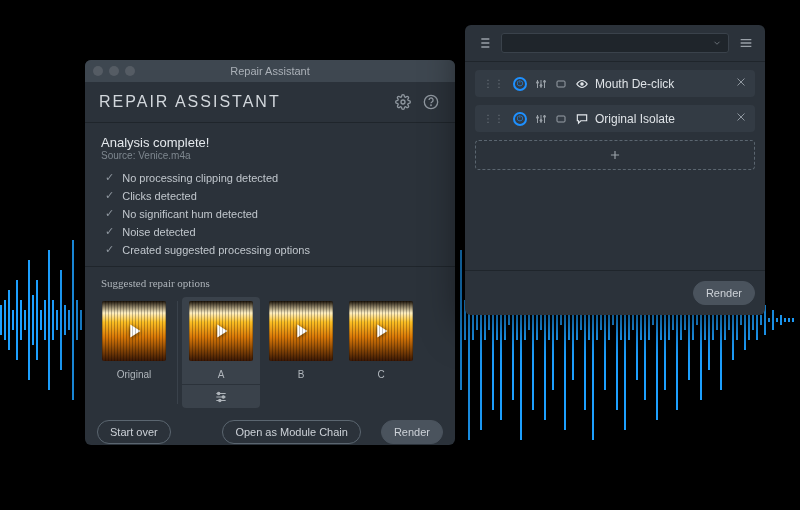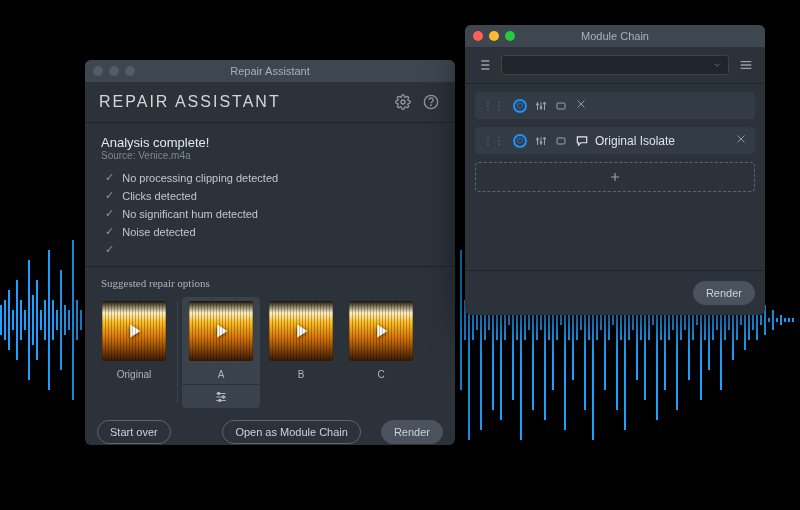--- a/index.html
+++ b/index.html
@@ -363,20 +363,21 @@
       <li>
           <span class="chk">✓</span>
           <span>No significant hum detected</span>
         </li>
       <li>
           <span class="chk">✓</span>
           <span>Noise detected</span>
         </li>
       <li>
           <span class="chk">✓</span>
+          <span>Created suggested processing options</span>
         </li>
     </ul>
   </div>
 
   <div class="section-label">Suggested repair options</div>
 
   <div class="options-row">
     <div class="option">
       <div class="thumb">
         <div class="play">
@@ -436,28 +437,20 @@
 
   <div class="ra-footer">
     <button class="pill">Start over</button>
     <div class="spacer"></div>
     <button class="pill">Open as Module Chain</button>
     <button class="pill solid">Render</button>
   </div>
 </div>
 
 <div id="module-window" class="window active">
-  <div class="titlebar">
-    <div class="traffic">
-      <span></span>
-      <span></span>
-      <span></span>
-    </div>
-    <div class="titlebar-title">Module Chain</div>
-  </div>
 
   <div class="mc-toolbar">
     <div class="mc-icon">
       <svg width="16" height="16" viewBox="0 0 24 24" fill="none" stroke="currentColor" stroke-width="2">
           <line x1="4" y1="6" x2="4" y2="6"></line>
           <line x1="8" y1="6" x2="20" y2="6"></line>
           <line x1="4" y1="12" x2="4" y2="12"></line>
           <line x1="8" y1="12" x2="20" y2="12"></line>
           <line x1="4" y1="18" x2="4" y2="18"></line>
           <line x1="8" y1="18" x2="20" y2="18"></line>
@@ -489,20 +482,27 @@
             <circle cx="5" cy="9" r="2" fill="currentColor"></circle>
             <circle cx="12" cy="15" r="2" fill="currentColor"></circle>
             <circle cx="19" cy="7" r="2" fill="currentColor"></circle>
           </svg>
       </span>
       <span class="mini">
         <svg width="12" height="12" viewBox="0 0 24 24" fill="none" stroke="currentColor" stroke-width="2">
             <rect x="4" y="6" width="16" height="12" rx="2"></rect>
           </svg>
       </span>
+      <span class="modname">
+        <svg width="14" height="14" viewBox="0 0 24 24" fill="none" stroke="#e4e8ec" stroke-width="2">
+            <path d="M3 12c3 4 6 6 9 6s6-2 9-6c-3-4-6-6-9-6s-6 2-9 6z"></path>
+            <circle cx="12" cy="12" r="2" fill="#e4e8ec"></circle>
+          </svg>
+        <span>Mouth De-click</span>
+      </span>
       <span class="close">
         <svg width="12" height="12" viewBox="0 0 24 24" stroke="currentColor" stroke-width="2">
             <line x1="5" y1="5" x2="19" y2="19"></line>
             <line x1="19" y1="5" x2="5" y2="19"></line>
           </svg>
       </span>
     </div>
 
     <div class="mc-row">
       <span class="grip">⋮⋮</span>

